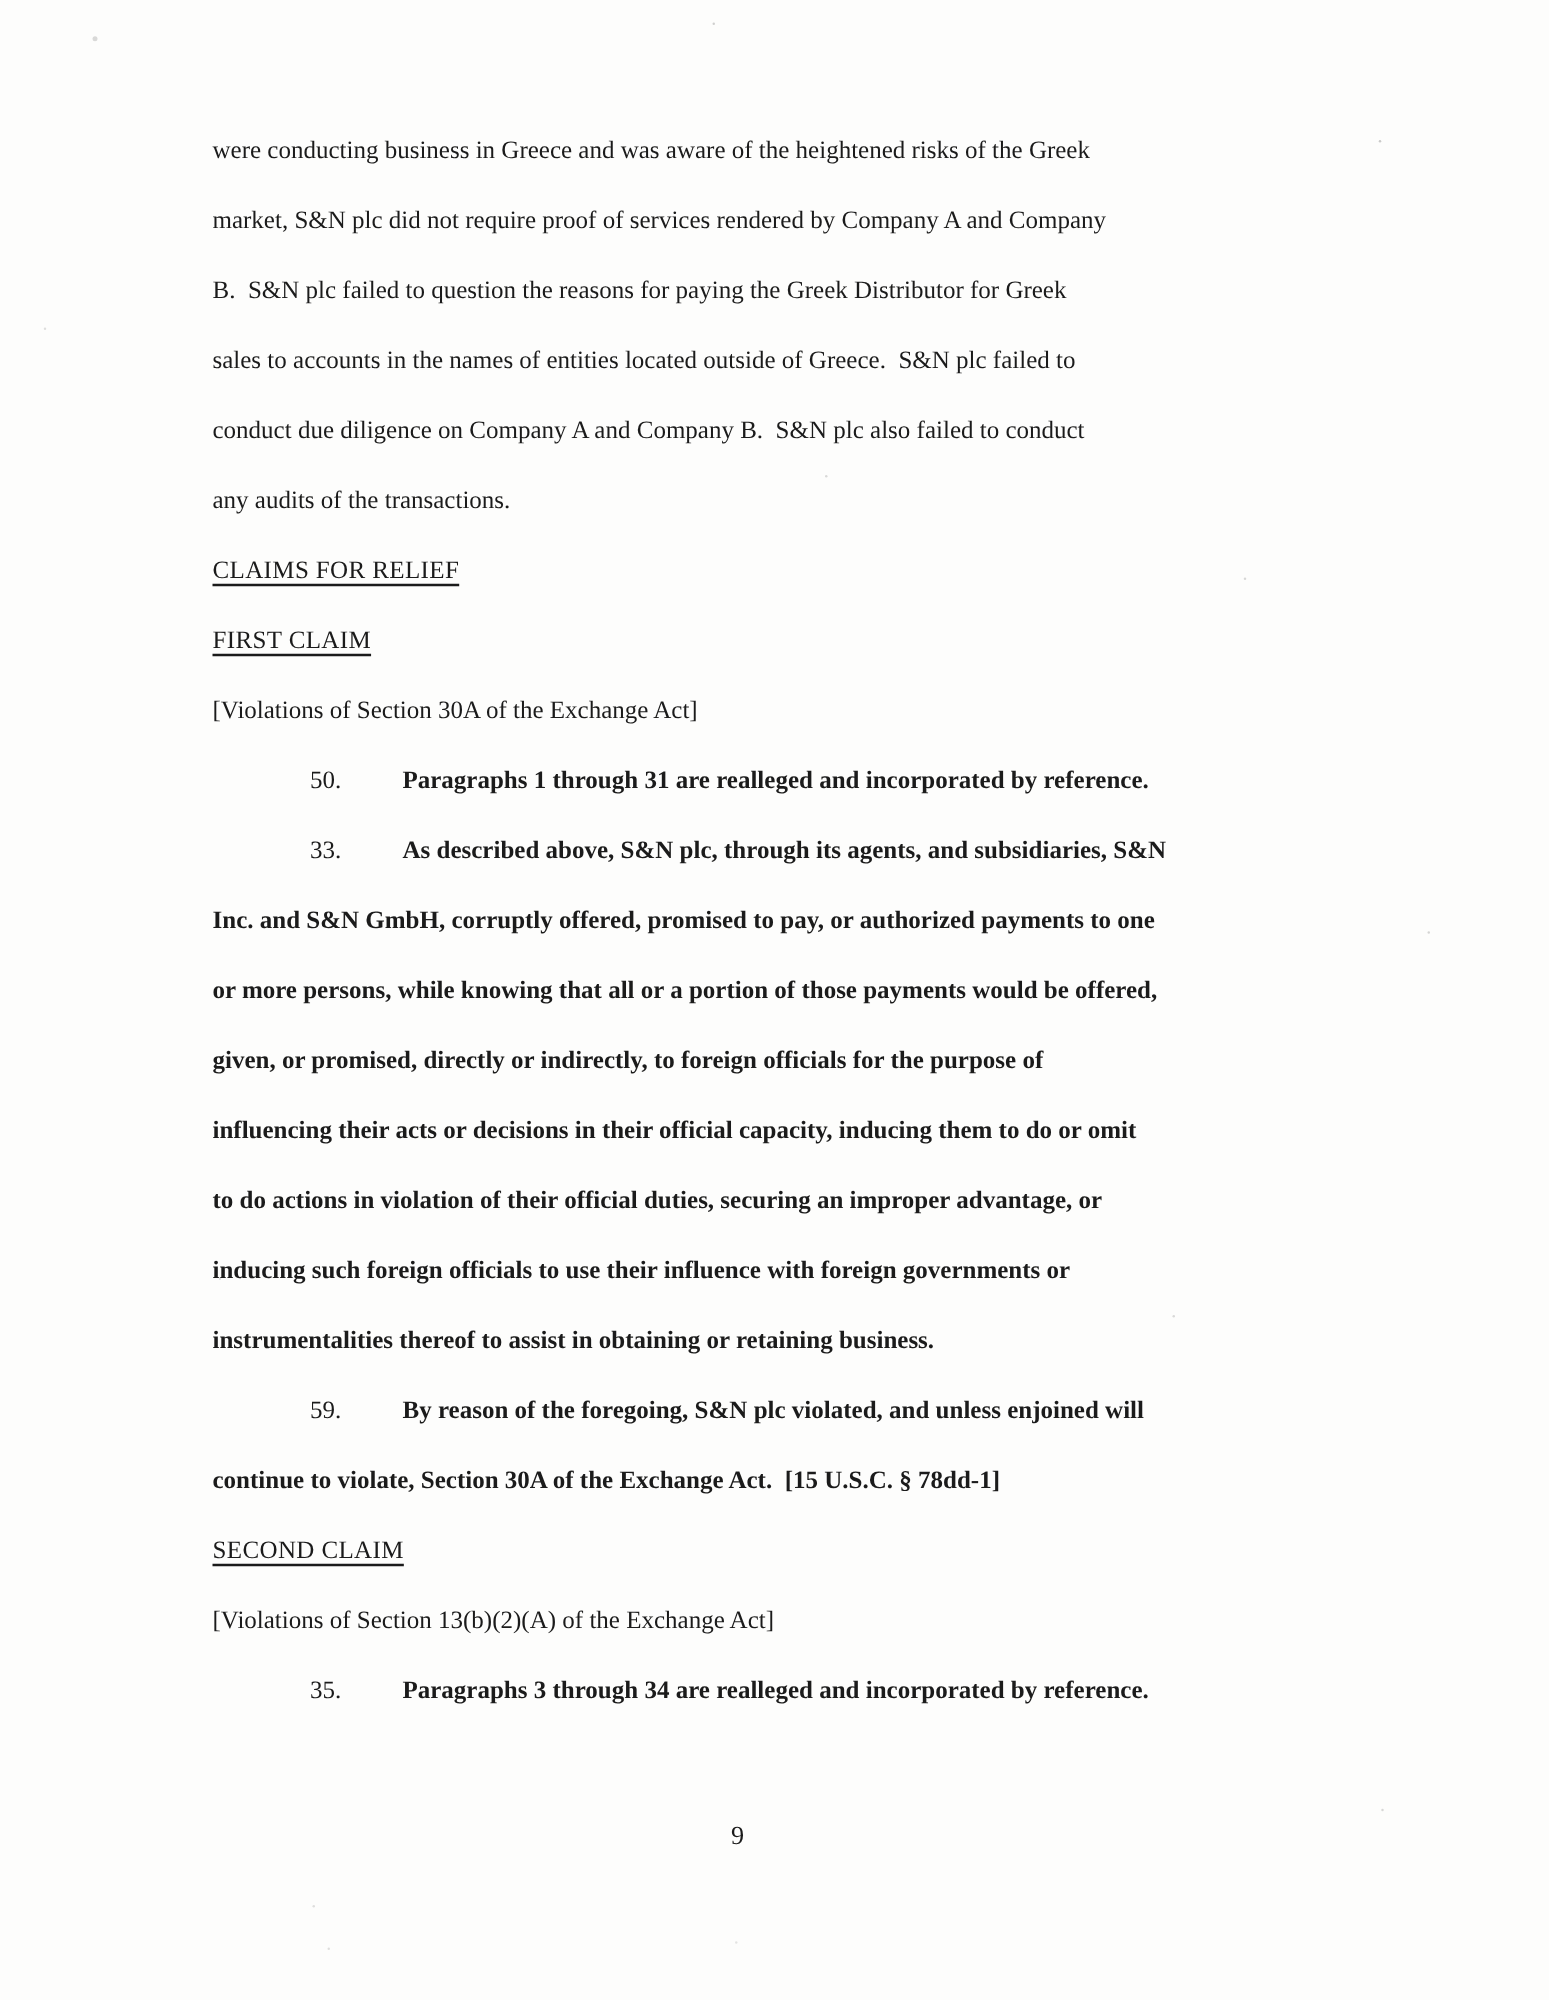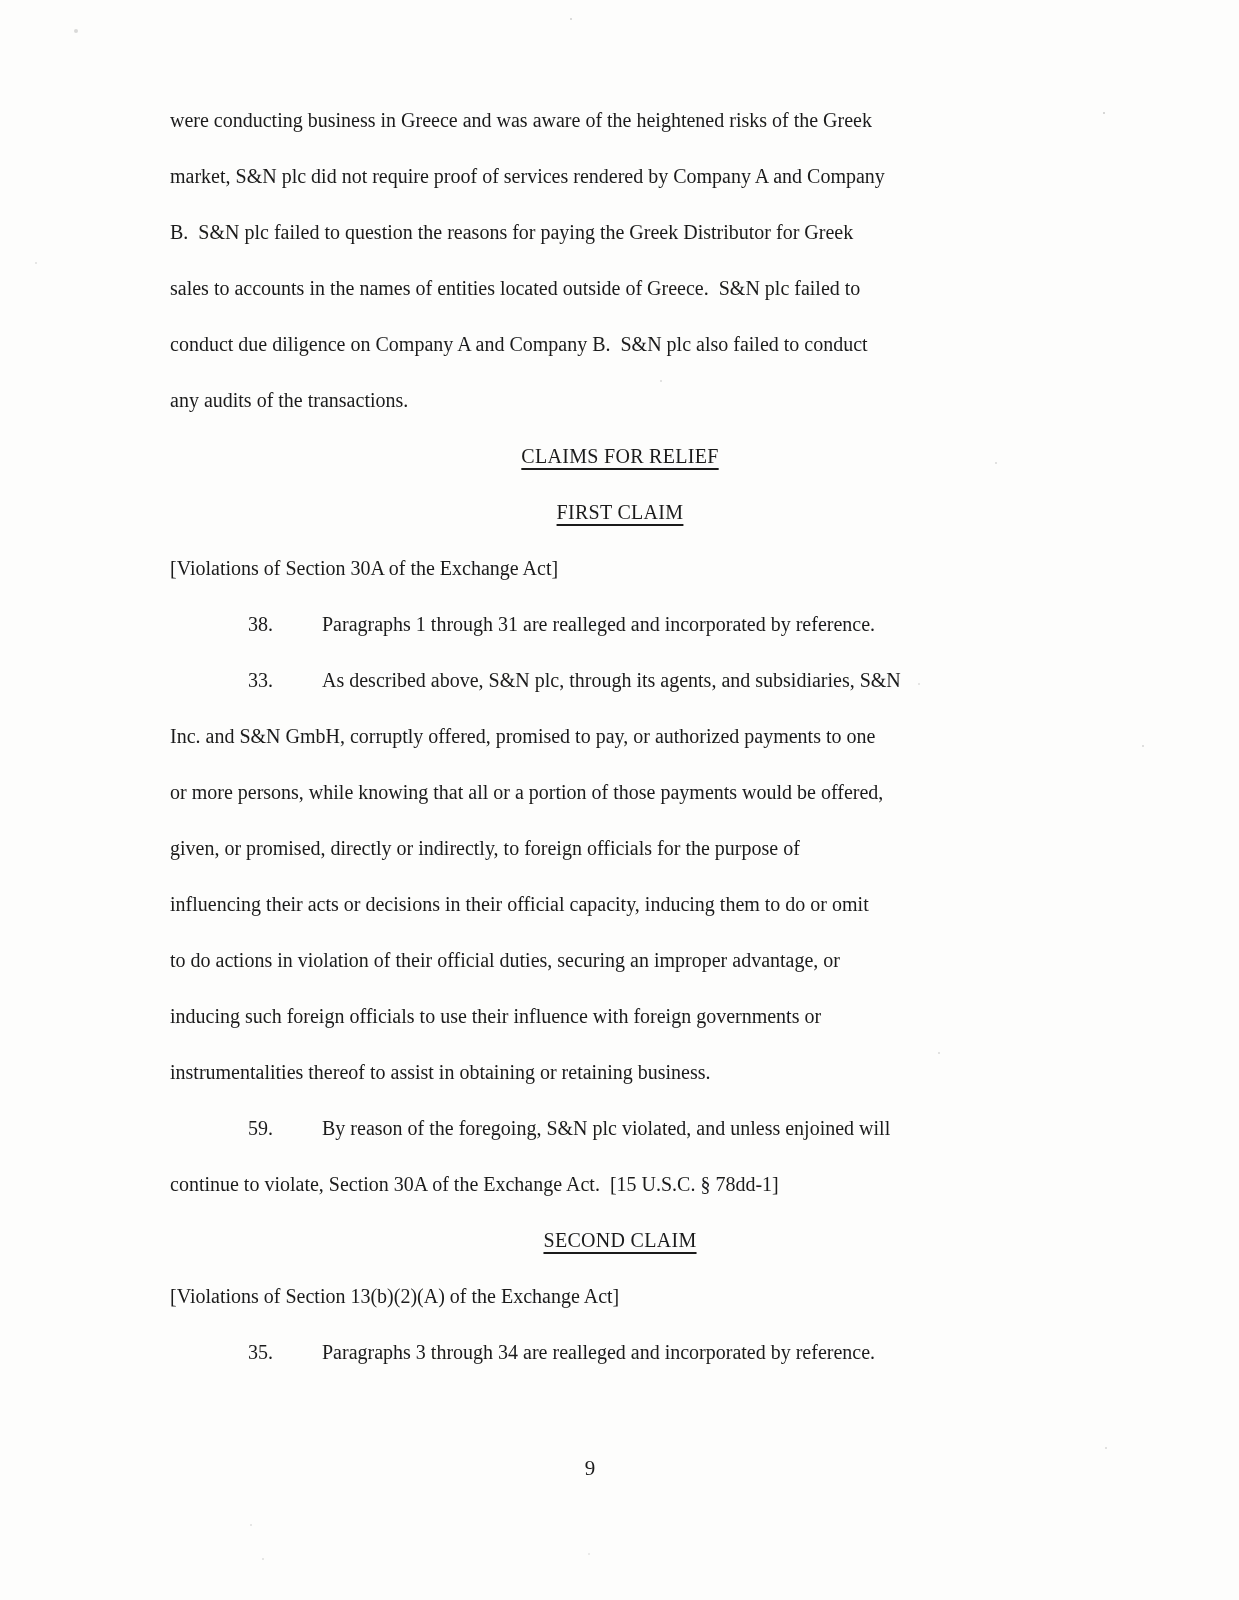--- a/index.html
+++ b/index.html
@@ -30,23 +30,23 @@
   .text-column h2 {
     margin: 0;
     padding: 0;
     font-size: 20px;
     line-height: 56px;
     font-weight: normal;
   }
   .body-text,
   .para-text {
     white-space: pre-line;
+    font-weight: bold;
   }
   .heading {
-    text-align: center;
     font-weight: bold;
     letter-spacing: 0.3px;
   }
   .underlined {
     text-decoration: underline;
     text-decoration-thickness: 2px;
     text-underline-offset: 5px;
   }
   .subheading {
     font-weight: bold;
@@ -106,21 +106,21 @@
 sales to accounts in the names of entities located outside of Greece.&nbsp; S&amp;N plc failed to
 conduct due diligence on Company A and Company B.&nbsp; S&amp;N plc also failed to conduct
 any audits of the transactions.</p>
 
     <h1 class="heading underlined">CLAIMS FOR RELIEF</h1>
 
     <h2 class="heading underlined">FIRST CLAIM</h2>
 
     <p class="subheading">[Violations of Section 30A of the Exchange Act]</p>
 
-    <p class="numbered-paragraph"><span class="para-number">38.</span><span class="para-text">Paragraphs 1 through 31 are realleged and incorporated by reference.</span></p>
+    <p class="numbered-paragraph"><span class="para-number">50.</span><span class="para-text">Paragraphs 1 through 31 are realleged and incorporated by reference.</span></p>
 
     <p class="numbered-paragraph"><span class="para-number">33.</span><span class="para-text">As described above, S&amp;N plc, through its agents, and subsidiaries, S&amp;N
 Inc. and S&amp;N GmbH, corruptly offered, promised to pay, or authorized payments to one
 or more persons, while knowing that all or a portion of those payments would be offered,
 given, or promised, directly or indirectly, to foreign officials for the purpose of
 influencing their acts or decisions in their official capacity, inducing them to do or omit
 to do actions in violation of their official duties, securing an improper advantage, or
 inducing such foreign officials to use their influence with foreign governments or
 instrumentalities thereof to assist in obtaining or retaining business.</span></p>
 

